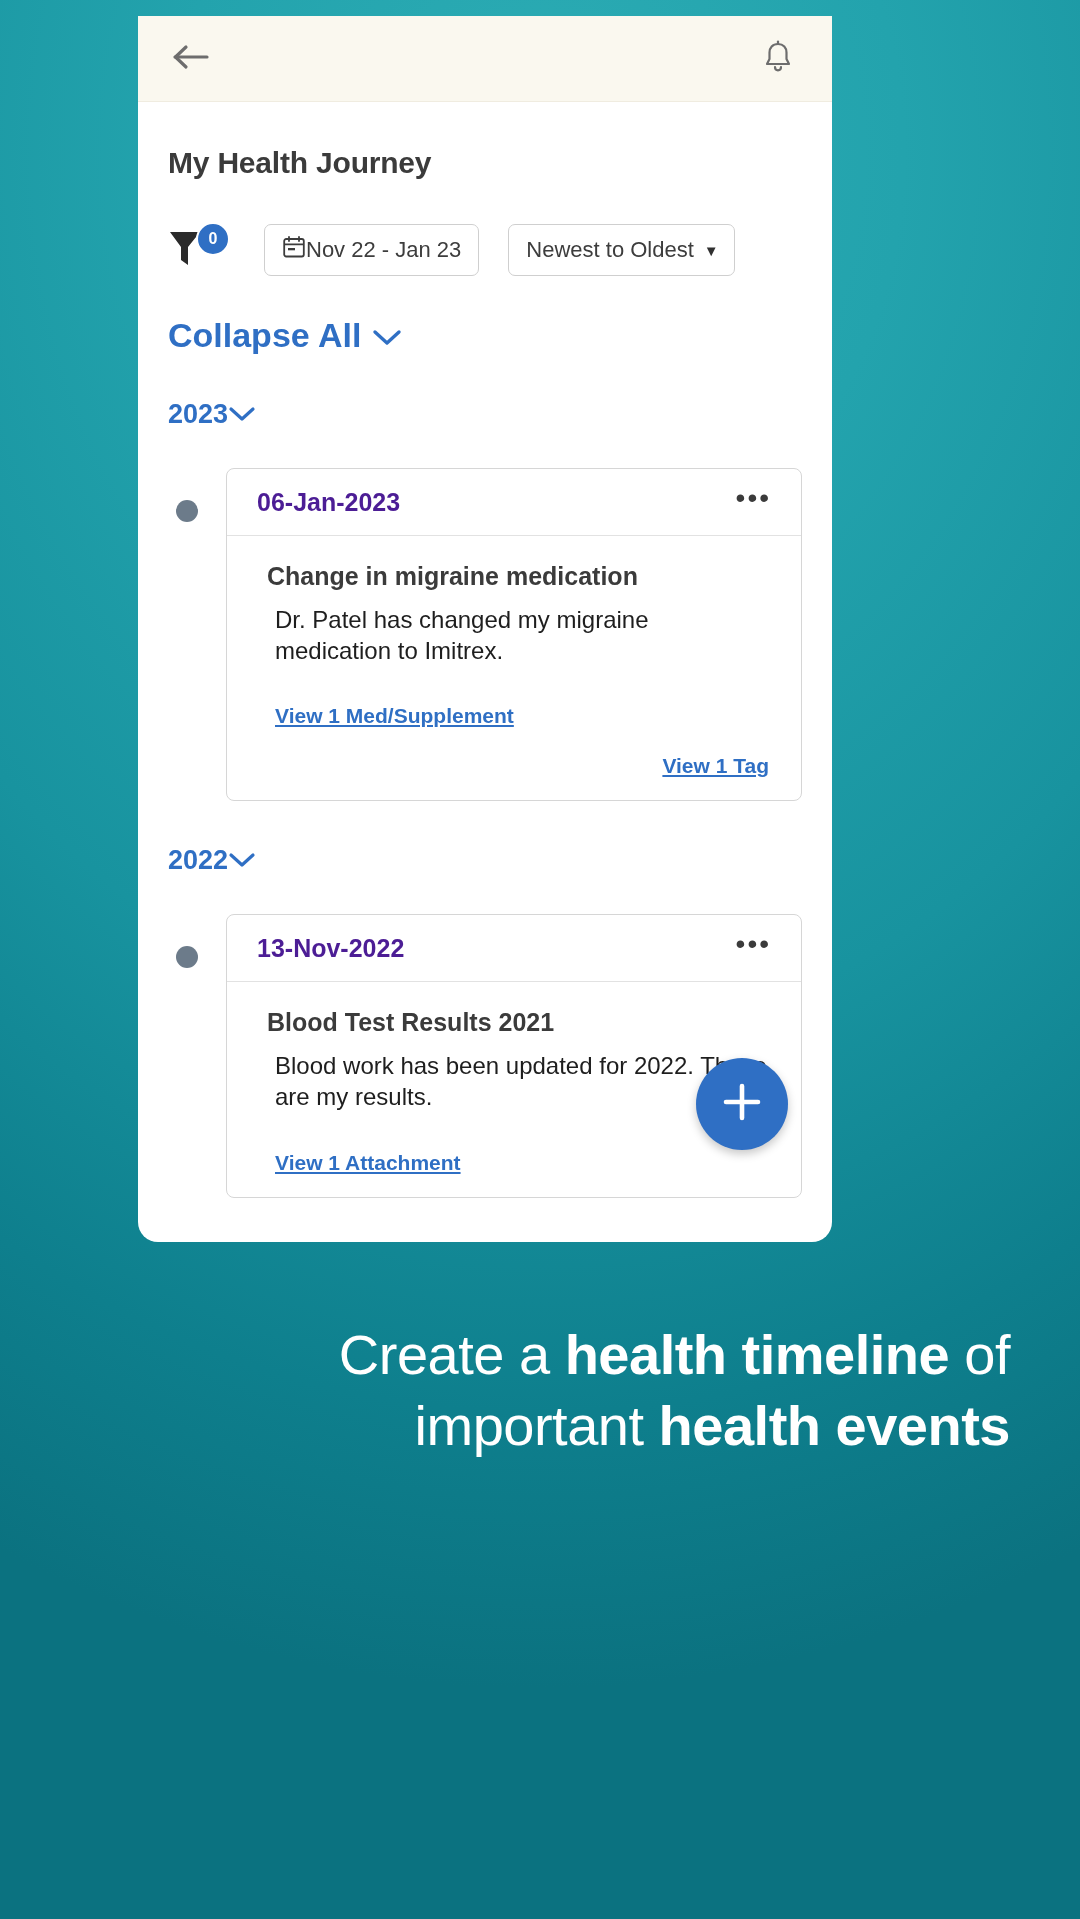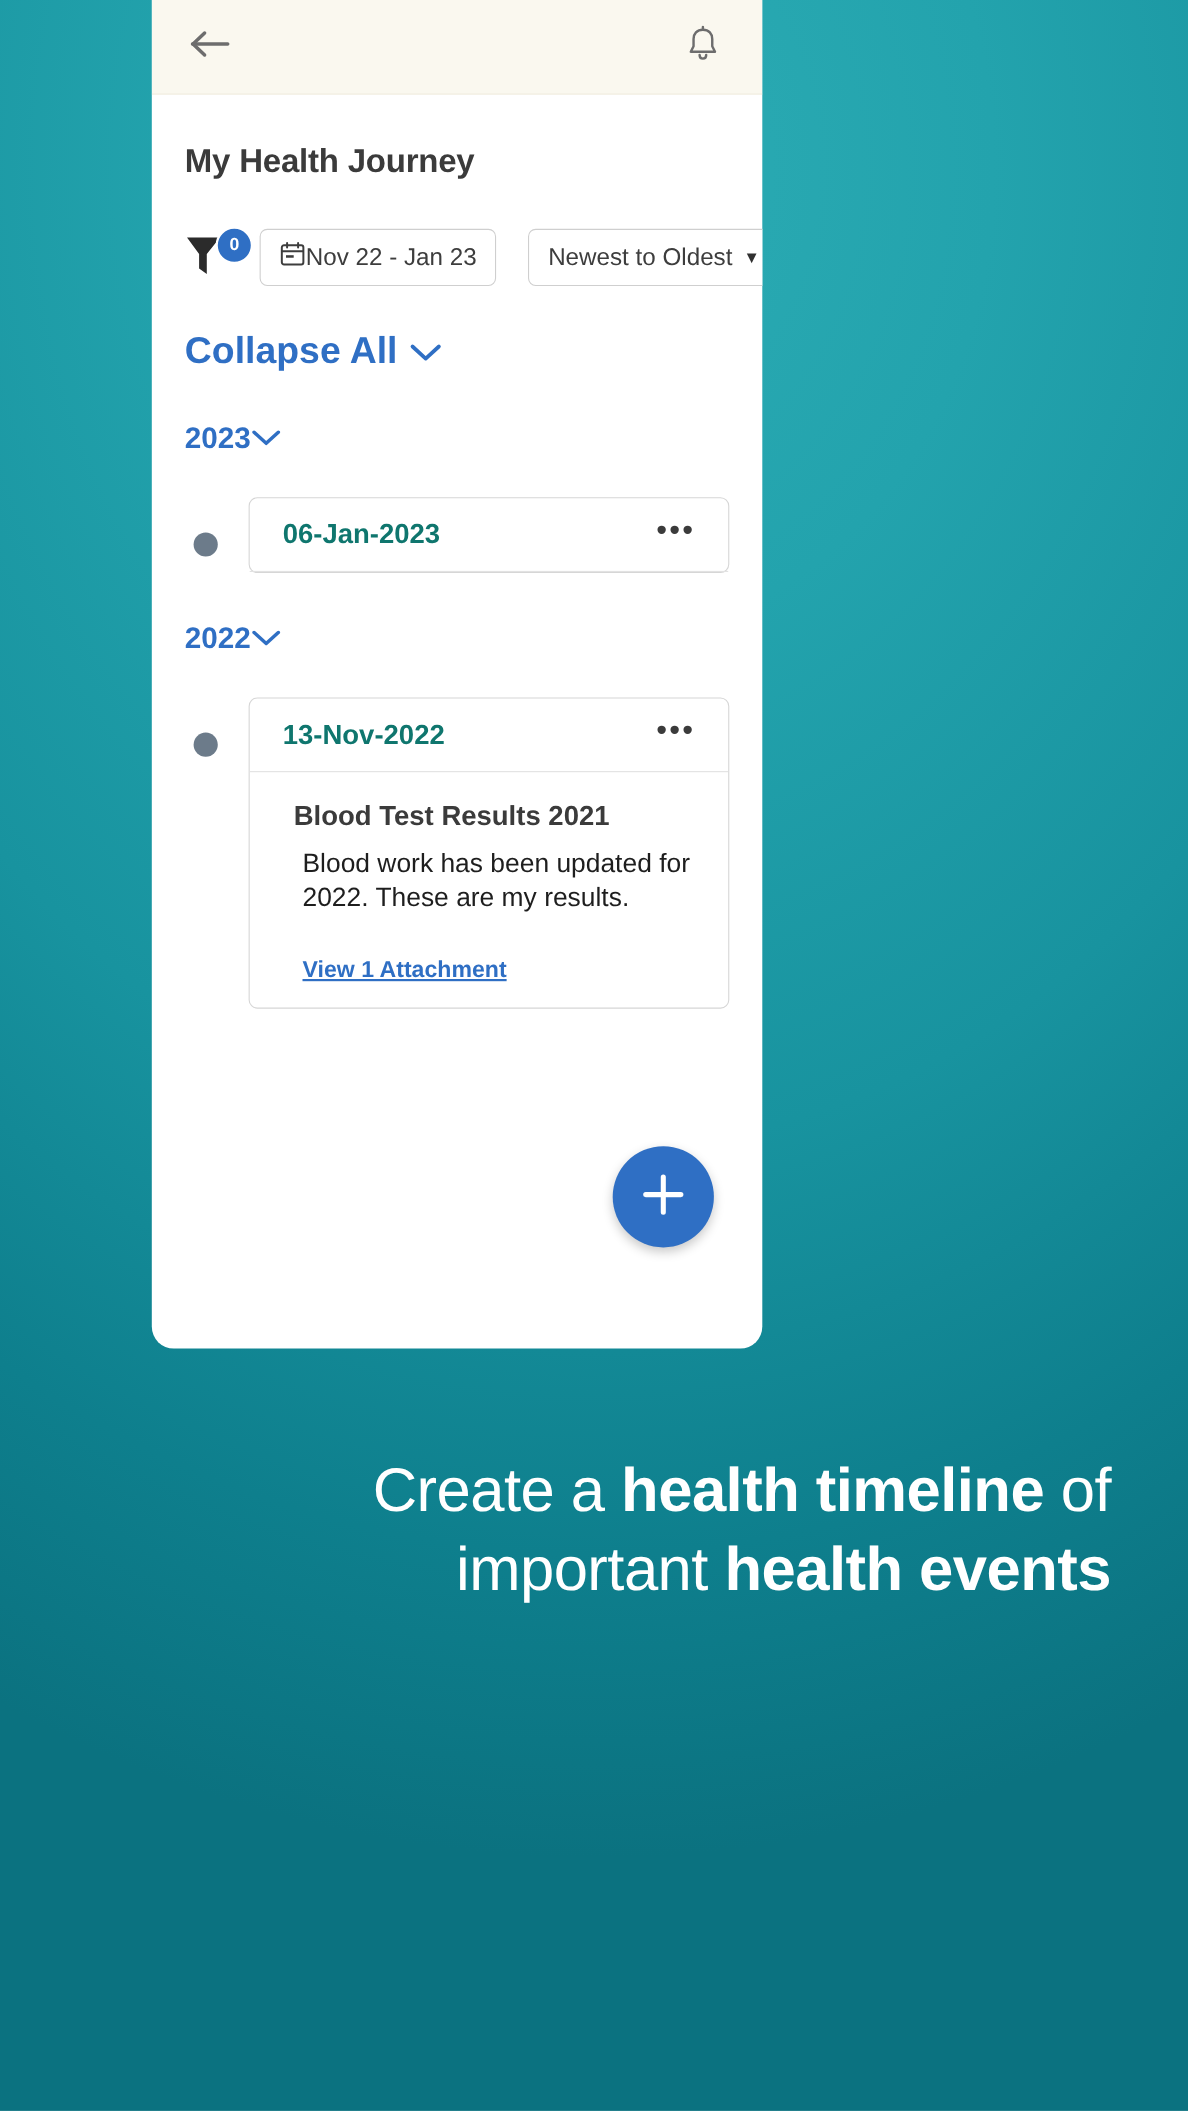--- a/index.html
+++ b/index.html
@@ -8,21 +8,21 @@
     font-family:"Liberation Sans", sans-serif;
     background:
       radial-gradient(ellipse 120% 80% at 50% 8%, #2cacb4 0%, #23a3ad 28%, #18939f 58%, #0e7f8d 82%, #0b7280 100%);
     overflow:hidden;
     position:relative;
   }
 
   
   .phone {
     position:absolute;
-    left:138px; top:0; width:555px; height:1226px;
+    left:138px; top:16px; width:694px; height:1226px;
     background:#ffffff;
     border-bottom-left-radius:20px;
     border-bottom-right-radius:20px;
     overflow:hidden;
   }
 
   .appbar {
     height:86px; background:#faf8ef;
     display:flex; align-items:center; justify-content:space-between;
     padding:0 30px;
@@ -80,21 +80,21 @@
     margin:32px 28px 0 8px;
   }
   .card {
     flex:1; border:1px solid #d6d6d6; border-radius:8px; background:#fff;
   }
   .card-head {
     display:flex; align-items:center; justify-content:space-between;
     padding:18px 26px 18px 30px;
     border-bottom:1px solid #e2e2e2;
   }
-  .card-date { font-size:25px; font-weight:bold; color:#0f766e; }
+  .card-date { font-size:25px; font-weight:bold; color:#4c1d95; }
   .dots-btn { font-size:28px; color:#3b3b3b; letter-spacing:2px; line-height:10px; padding:6px 4px 14px 4px; }
   .card-body { padding:26px 30px 22px 40px; }
   .card-title { font-size:25px; font-weight:bold; color:#3b3b3b; }
   .card-desc { font-size:24px; color:#1e1e1e; line-height:1.28; margin-top:14px; padding-left:8px; }
   .link {
     font-size:21px; font-weight:bold; color:#2f6fc4;
     text-decoration:underline; display:inline-block;
   }
   .link-left { margin-top:38px; padding-left:8px; }
   .link-right { display:flex; justify-content:flex-end; margin-top:26px; padding-right:2px; }
@@ -192,20 +192,30 @@
     </span>
   </div>
 
   <div class="event-row">
     <div class="dot"></div>
     <div class="card">
       <div class="card-head">
         <span class="card-date">06-Jan-2023</span>
         <span class="dots-btn">•••</span>
       </div>
+      <div class="card-body">
+        <div class="card-title">Change in migraine medication</div>
+        <div class="card-desc">Dr. Patel has changed my migraine medication to Imitrex.</div>
+        <div class="link-left">
+          <a class="link">View 1 Med/Supplement</a>
+        </div>
+        <div class="link-right">
+          <a class="link">View 1 Tag</a>
+        </div>
+      </div>
     </div>
   </div>
 
   <div class="year">
     <span>2022</span>
     <span>
       <svg width="28" height="17" viewBox="0 0 28 17">
         <path d="M3 3 L14 13 L25 3" stroke="#2f6fc4" stroke-width="3.2" fill="none" stroke-linecap="round" stroke-linejoin="round"></path>
       </svg>
     </span>

